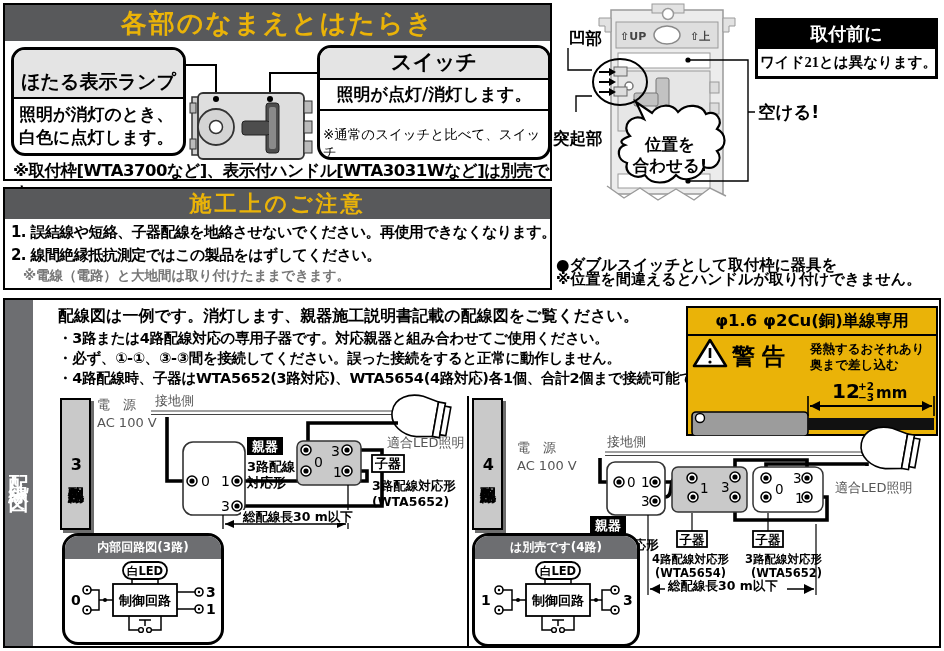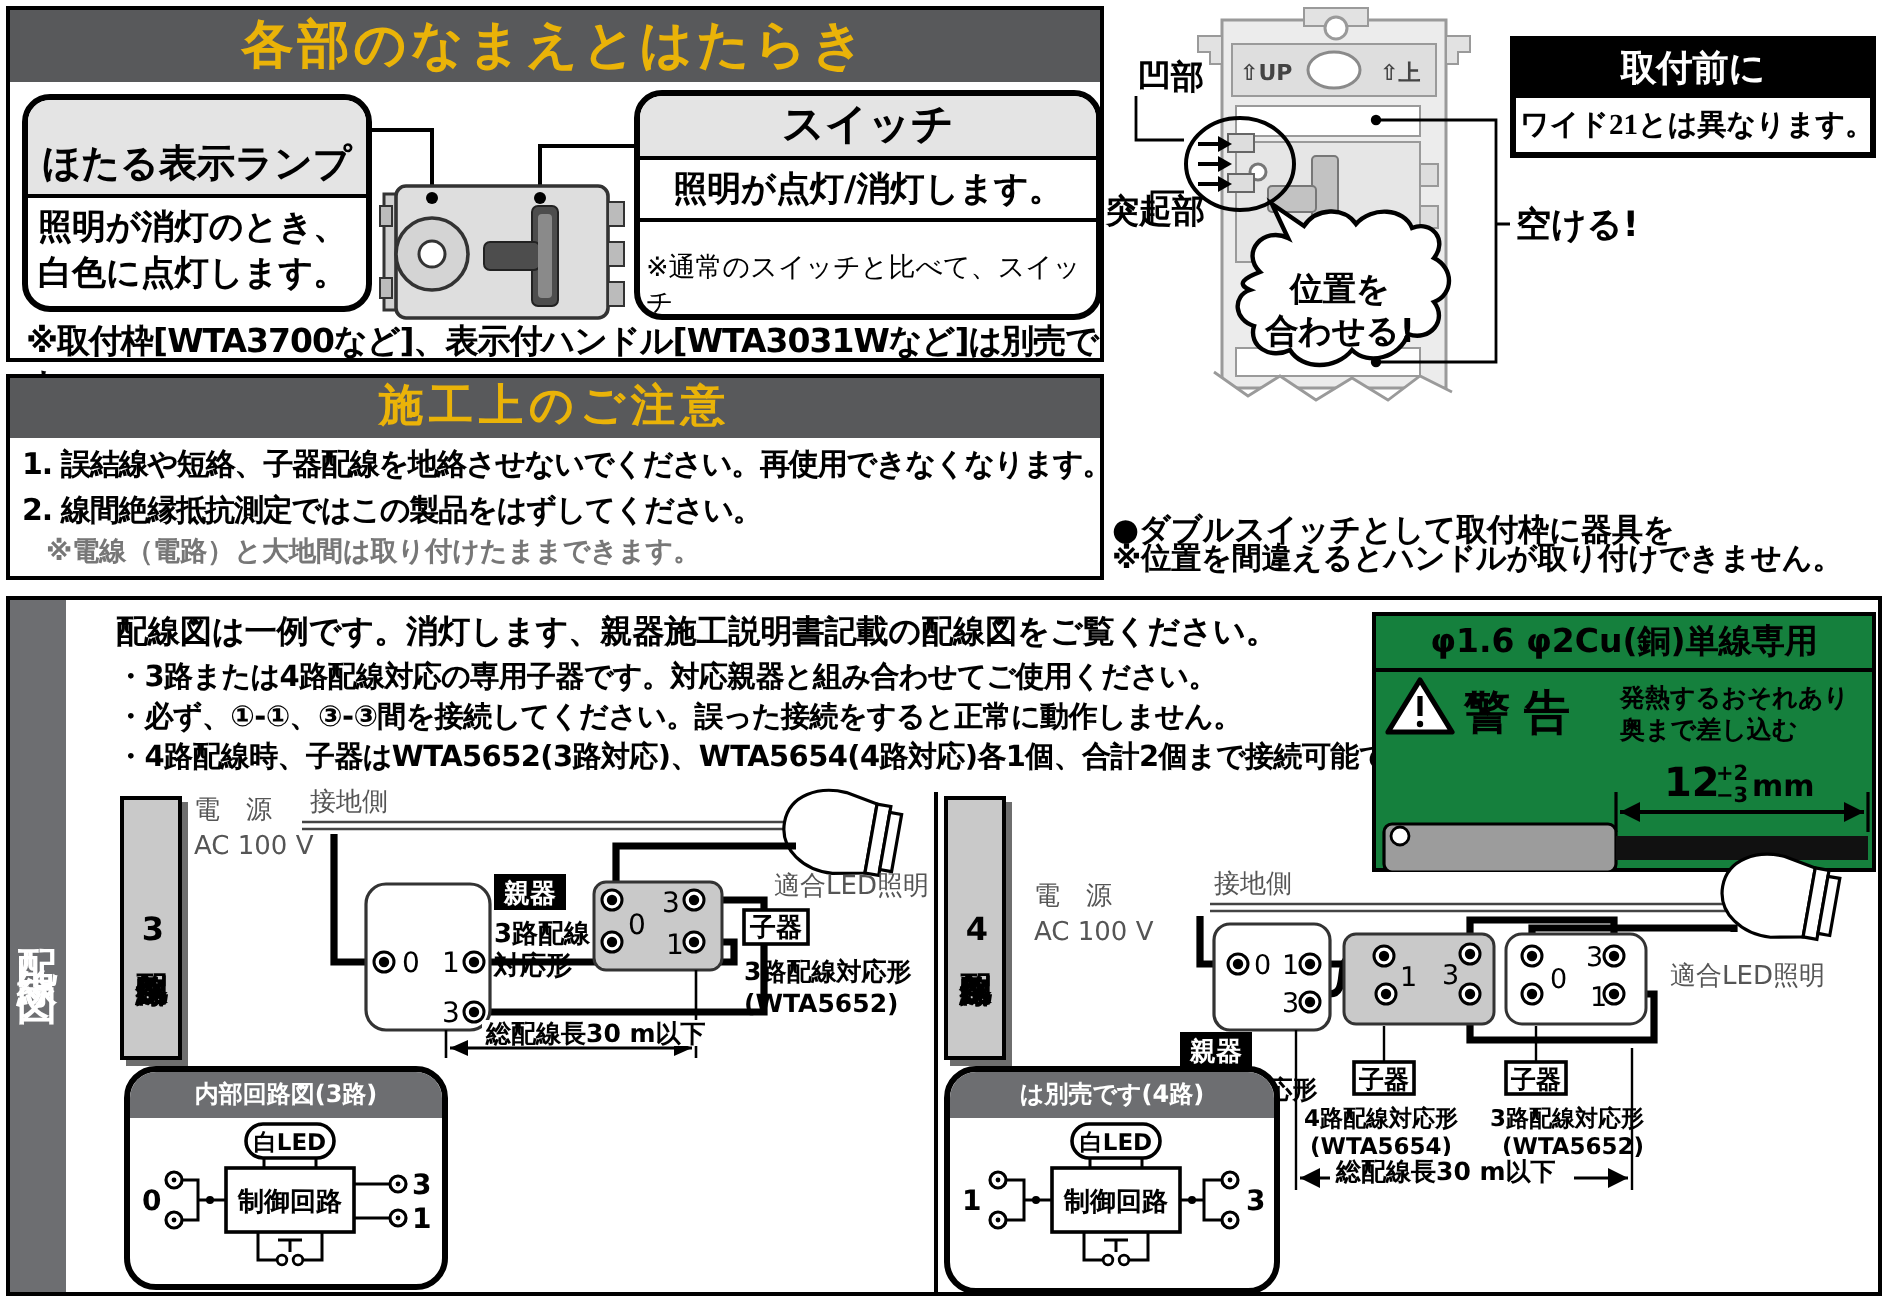--- a/index.html
+++ b/index.html
@@ -39,21 +39,21 @@
   .mount-note { left:556px; top:270px; font-size:15px; font-weight:bold; }
 
   
   .wire-box { left:3px; top:298px; width:938px; height:350px; border:2px solid #000; background:#fff; }
   .side-main { left:5px; top:300px; width:28px; height:346px; background:#6d6e71; color:#fff;
                display:flex; flex-direction:column; align-items:center; justify-content:center;
                font-size:20px; font-weight:bold; line-height:1.5; }
   .vtext { writing-mode:vertical-rl; text-orientation:upright; }
   .intro1 { left:58px; top:306px; font-size:16px; font-weight:bold; }
   .intro-l { font-size:14.5px; font-weight:bold; letter-spacing:-0.3px; }
-  .warn-box { left:686px; top:306px; width:252px; height:130px; border:2.5px solid #000; background:#15803d; }
+  .warn-box { left:686px; top:306px; width:252px; height:130px; border:2.5px solid #000; background:#eab308; }
   .warn-box .hd { font-size:16.5px; font-weight:bold; text-align:center; border-bottom:2px solid #000; padding:2px 0; }
   .ex-label { width:31px; background:#c9c9c9; border:2px solid #000; box-shadow:3px 3px 0 #6e6e6e;
               display:flex; align-items:center; justify-content:center;
               font-size:16px; font-weight:bold; line-height:1.3; }
   .circ-box { border:3px solid #000; border-radius:16px; background:#fff; overflow:hidden; }
   .circ-box .hd { background:#6d6e71; color:#fff; font-size:12px; font-weight:bold; text-align:center; padding:3px 0; }
   .divider { left:467px; top:396px; width:2px; height:250px; background:#000; }
 </style>
 </head>
 <body>
@@ -146,21 +146,21 @@
     <path d="M55,186 L72,198 L88,188 L106,200 L124,189 L142,200 L158,188 L174,196 L174,212 L55,212 Z" fill="#fff"></path>
     <path d="M55,186 L72,198 L88,188 L106,200 L124,189 L142,200 L158,188 L174,196" fill="none" stroke="#9a9a9a" stroke-width="1.4"></path>
 
     <path d="M78,136 C68,126 80,113 92,119 L84,102 L100,113 C106,104 120,103 126,112 C134,103 150,104 154,114
              C164,110 172,120 165,129 C175,134 175,147 165,151 C172,160 163,171 152,167 C148,179 132,183 124,175
              C116,185 99,185 93,175 C83,180 72,173 75,163 C65,160 64,148 73,145 C66,142 70,139 78,136 Z" fill="#fff" stroke="#000" stroke-width="2.2"></path>
     <text x="118" y="150" font-size="16.5" font-weight="bold" text-anchor="middle">位置を</text>
     <text x="118" y="171" font-size="16.5" font-weight="bold" text-anchor="middle">合わせる!</text>
   </svg>
   <div class="abs label-s" style="left:556px; top:28px;margin-left:13px;">凹部</div>
-  <div class="abs label-s" style="left:553px; top:95px;">突起部</div>
+  <div class="abs label-s" style="left:553px; top:128px;">突起部</div>
   <div class="abs label-s" style="left:758px; top:100px; font-size:17.5px;">空ける!</div>
   <div class="abs before-box">
     <div class="hd">取付前に</div>
     <div class="bd">ワイド21とは異なります。</div>
   </div>
   <div class="abs mount-bullets">
     <div>●ダブルスイッチとして取付枠に器具を</div>
     <div>　取り付ける場合、突起部の間と凹部の位置を</div>
     <div>　合わせて取り付けてください。</div>
   </div>

